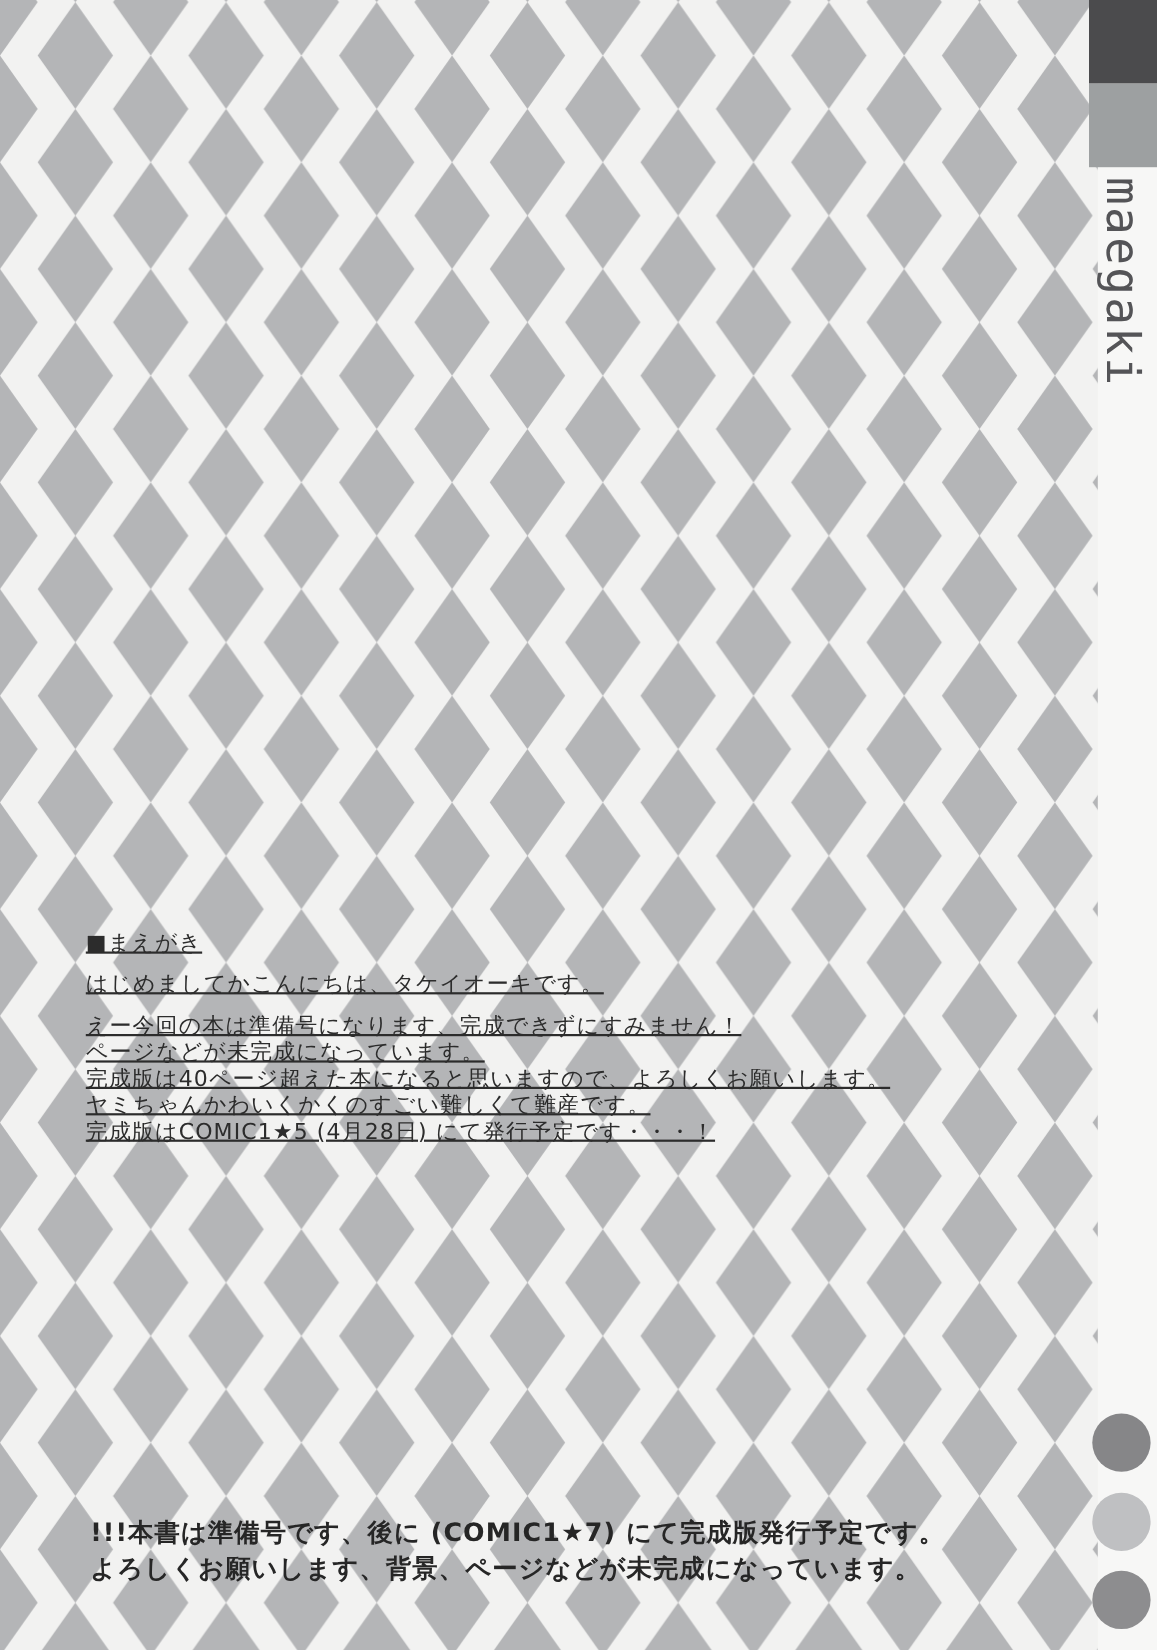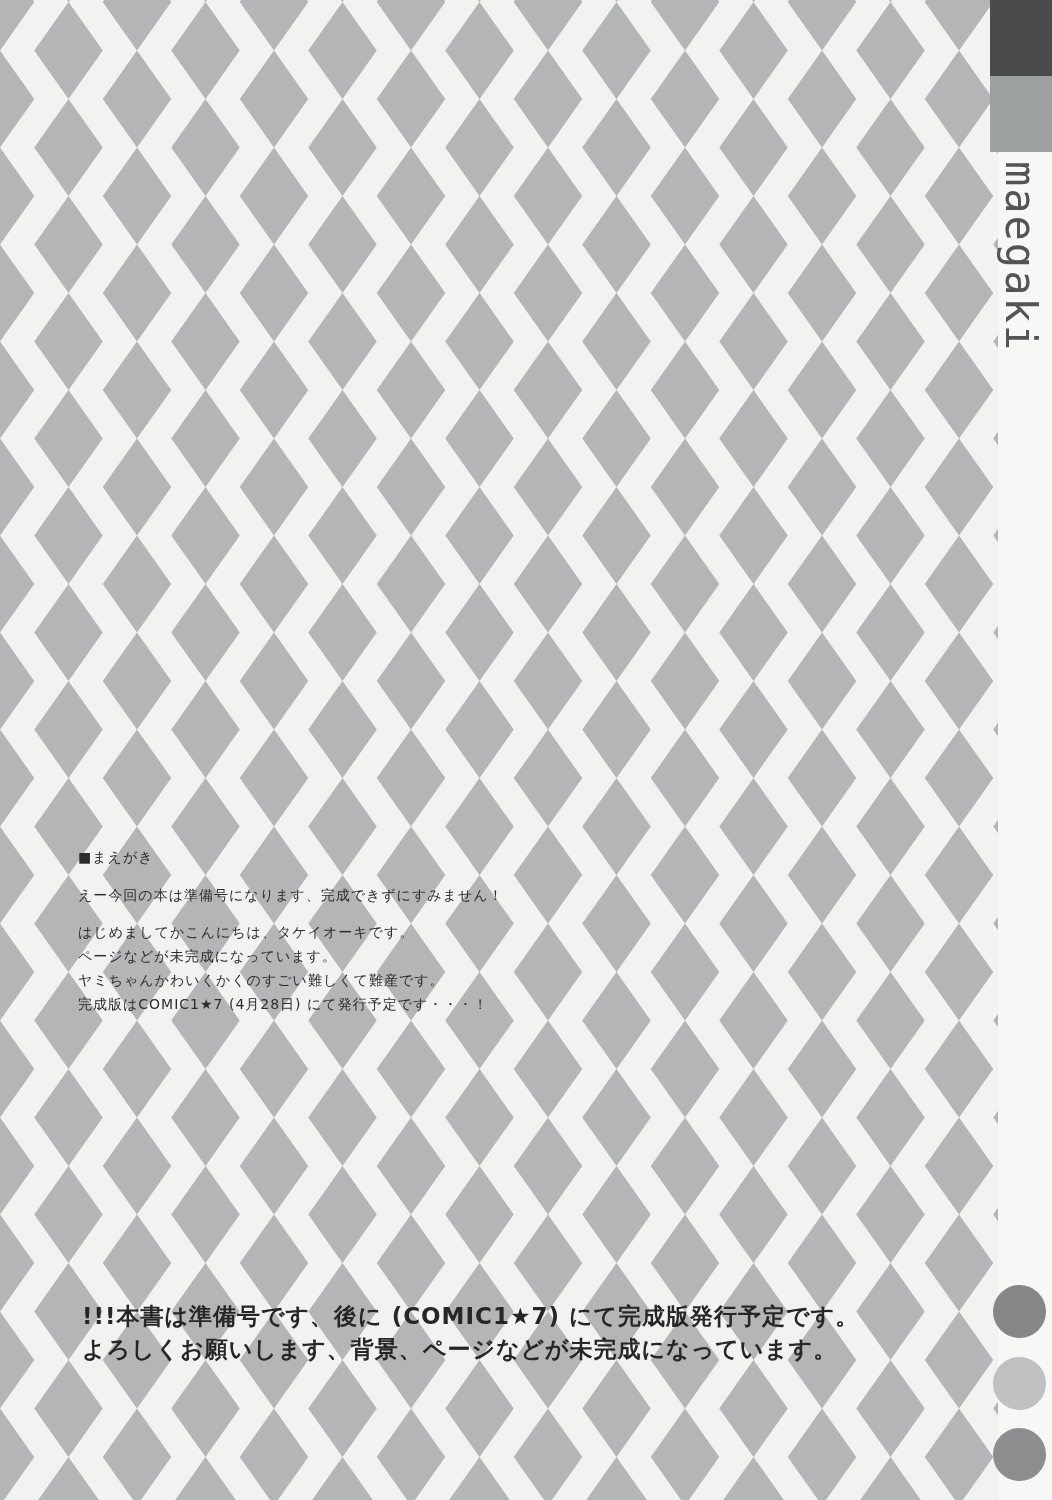--- a/index.html
+++ b/index.html
@@ -65,34 +65,35 @@
   .dot-1 { top: 1285px; background: #868688; }
   .dot-2 { top: 1357px; background: #bfc0c2; }
   .dot-3 { top: 1428px; background: #8d8d8f; }
 
   .preface {
     position: absolute;
     left: 78px;
     top: 845px;
     z-index: 2;
     color: #2c2c2c;
-    font-size: 14px;
+    font-size: 20px;
     line-height: 24px;
     letter-spacing: 1px;
     white-space: nowrap;
+    text-decoration: underline;
   }
   .p-heading { height: 24px; }
   .pline { height: 24px; }
   .m13 { margin-top: 13px; }
   .m14 { margin-top: 14px; }
 
   .footer-notice {
     position: absolute;
     left: 82px;
-    top: 1300px;
+    top: 1378px;
     z-index: 2;
     color: #262626;
     font-size: 23px;
     font-weight: bold;
     line-height: 33px;
     letter-spacing: 1px;
     white-space: nowrap;
   }
 </style>
 </head>
@@ -121,25 +122,26 @@
   <div class="sq-gray"></div>
 
   <div class="v-label">maegaki</div>
 
   <div class="dot dot-1"></div>
   <div class="dot dot-2"></div>
   <div class="dot dot-3"></div>
 
   <div class="preface">
     <div class="p-heading">■まえがき</div>
+    <div class="pline m13">はじめましてかこんにちは、タケイオーキです。</div>
     <div class="pline m14">えー今回の本は準備号になります、完成できずにすみません！</div>
-    <div class="pline m13">はじめましてかこんにちは、タケイオーキです。</div>
     <div class="pline">ページなどが未完成になっています。</div>
+    <div class="pline">完成版は40ページ超えた本になると思いますので、よろしくお願いします。</div>
     <div class="pline">ヤミちゃんかわいくかくのすごい難しくて難産です。</div>
-    <div class="pline">完成版はCOMIC1★7 (4月28日) にて発行予定です・・・！</div>
+    <div class="pline">完成版はCOMIC1★5 (4月28日) にて発行予定です・・・！</div>
   </div>
 
   <div class="footer-notice">
     <div>!!!本書は準備号です、後に (COMIC1★7) にて完成版発行予定です。</div>
     <div>よろしくお願いします、背景、ページなどが未完成になっています。</div>
   </div>
 
 </div>
 
 </body></html>

